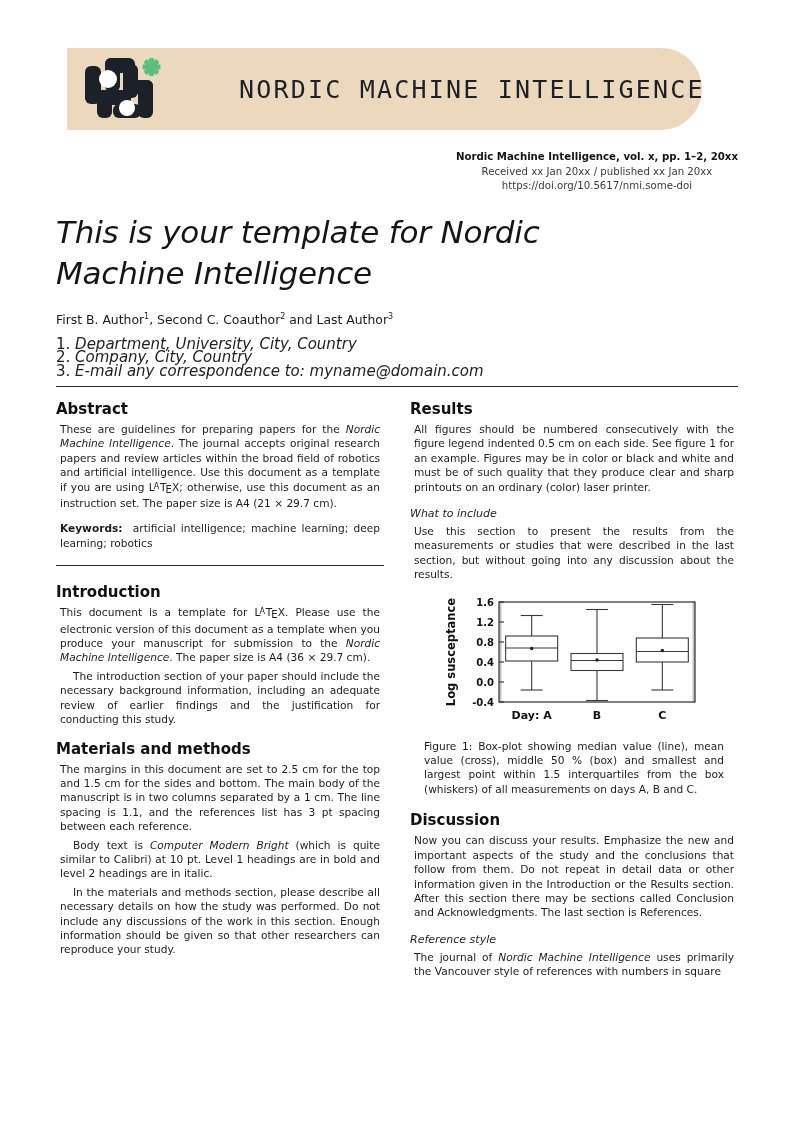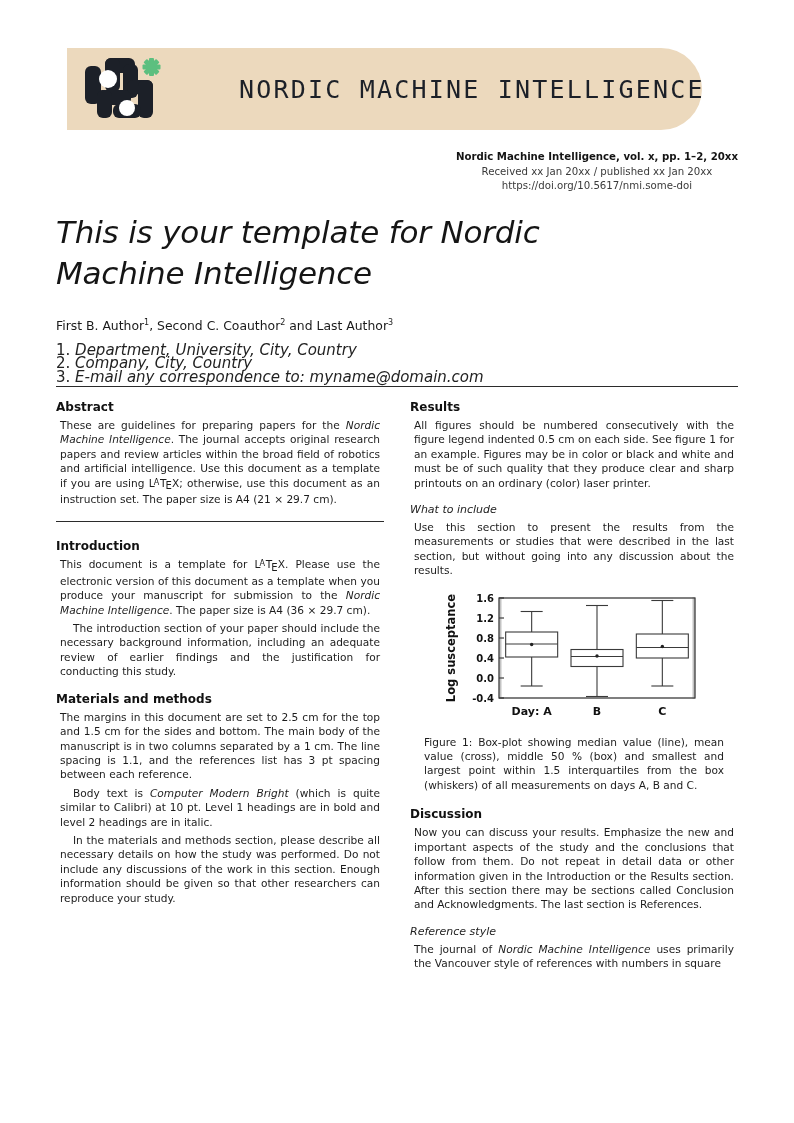--- a/index.html
+++ b/index.html
@@ -69,21 +69,21 @@
     font-size: 31px;
     line-height: 41px;
     font-weight: normal;
     color: #151515;
     margin: 0;
     letter-spacing: -0.2px;
     font-style: italic;
   }
   .authors {
     font-size: 12.4px;
-    margin-top: 24px;
+    margin-top: 18px;
     color: #1a1a1a;
   }
   .authors sup { font-size: 8px; }
   .affils {
     margin-top: 11px;
     font-size: 15px;
     font-style: italic;
     line-height: 13.2px;
     color: #222;
   }
@@ -111,21 +111,21 @@
     position: absolute;
     left: 56px;
     top: 400px;
     width: 682px;
     display: flex;
     gap: 26px;
   }
   .col { width: 328px; }
 
   h2.sec {
-    font-size: 12px;
+    font-size: 15px;
     font-weight: bold;
     margin: 0 0 1px 0;
     color: #111;
   }
   h3.subsec {
     font-size: 11px;
     font-weight: normal;
     font-style: italic;
     margin: 13px 0 1px 0;
     color: #222;
@@ -219,20 +219,21 @@
 
 <div class="rule-full"></div>
 
 <div class="columns">
 
   <div class="col">
 
     <h2 class="sec">Abstract</h2>
     <p class="body"><span>These are guidelines for preparing papers for the </span><em>Nordic Machine Intelligence</em><span>. The journal accepts original research papers and review articles within the broad field of robotics and artificial intelligence. Use this document as a template if you are using </span><span class="latex">L<span class="a">A</span>T<span class="e">E</span><span class="t2">X</span></span><span>; otherwise, use this document as an instruction set. The paper size is A4 (21 × 29.7 cm).</span></p>
 
+    <p class="body kw"><b>Keywords:</b>&nbsp; <span>artificial intelligence; machine learning; deep learning; robotics</span></p>
 
     <div class="rule-col"></div>
 
     <h2 class="sec">Introduction</h2>
     <p class="body"><span>This document is a template for </span><span class="latex">L<span class="a">A</span>T<span class="e">E</span><span class="t2">X</span></span><span>. Please use the electronic version of this document as a template when you produce your manuscript for submission to the </span><em>Nordic Machine Intelligence</em><span>. The paper size is A4 (36 × 29.7 cm).</span></p>
     <p class="body indent">The introduction section of your paper should include the necessary background information, including an adequate review of earlier findings and the justification for conducting this study.</p>
 
     <h2 class="sec" style="margin-top:13px">Materials and methods</h2>
     <p class="body">The margins in this document are set to 2.5 cm for the top and 1.5 cm for the sides and bottom. The main body of the manuscript is in two columns separated by a 1 cm. The line spacing is 1.1, and the references list has 3 pt spacing between each reference.</p>
     <p class="body indent"><span>Body text is </span><em>Computer Modern Bright</em><span> (which is quite similar to Calibri) at 10 pt. Level 1 headings are in bold and level 2 headings are in italic.</span></p>

